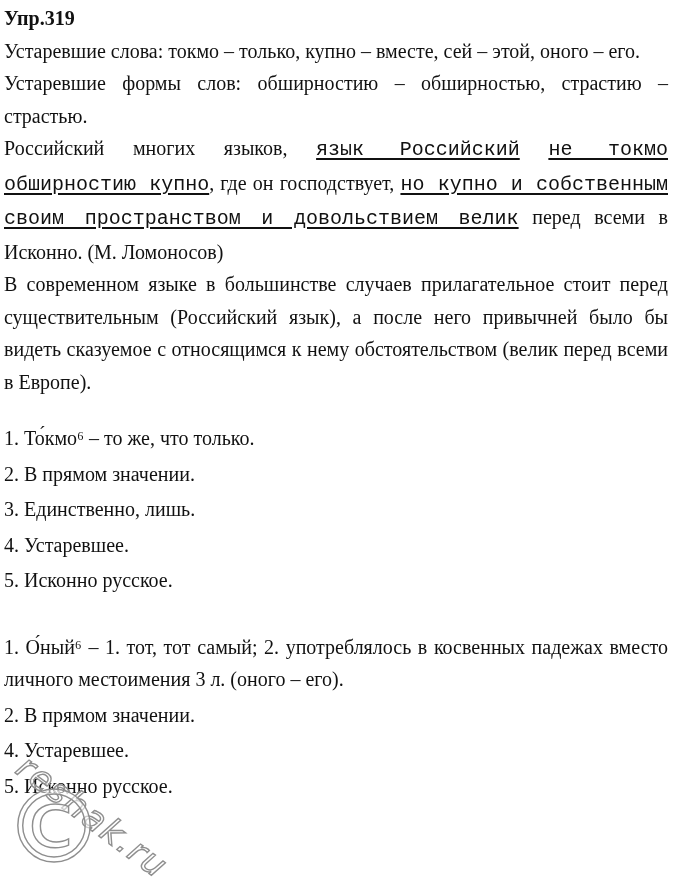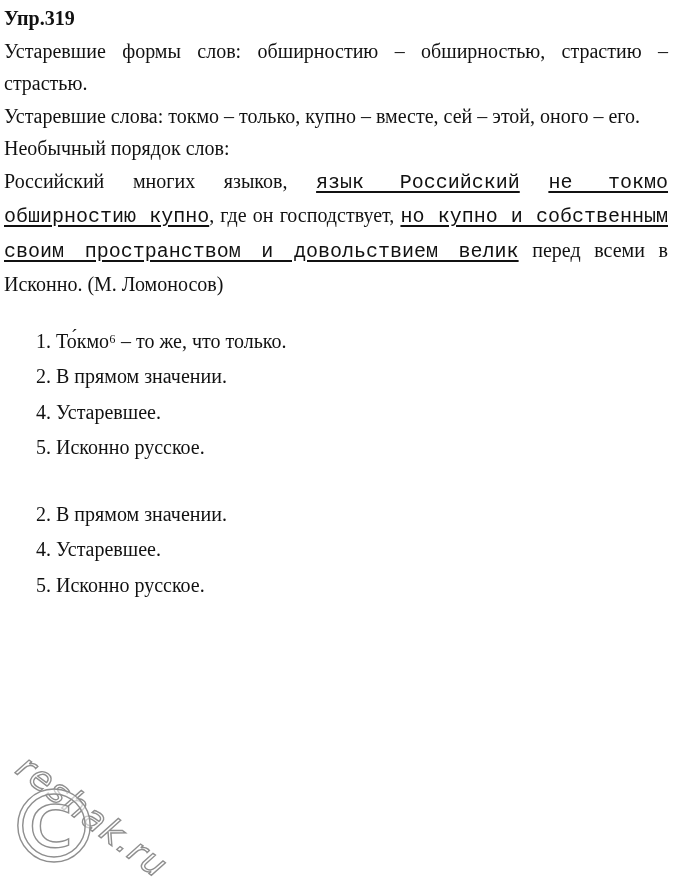--- a/index.html
+++ b/index.html
@@ -33,21 +33,21 @@
   .just {
     text-align: justify;
     text-align-last: left;
   }
   .ul {
     text-decoration: underline;
     text-decoration-thickness: 1.5px;
     text-underline-offset: 3px;
     font-family: Liberation Mono, monospace;
   }
-  .list { margin-top: 24px; margin-left: 32px; }
+  .list { margin-top: 24px; }
   .list.second { margin-top: 34px; }
   .list-item { margin-bottom: 3px; text-align: justify; text-align-last: left; }
   .watermark-svg {
     position: absolute;
     left: 0;
     top: 728px;
     pointer-events: none;
   }
   .watermark-svg text {
     fill: rgba(255,255,255,0.55);
@@ -58,37 +58,39 @@
 </style>
 </head>
 <body>
 
 <div class="page">
 
   <div class="header-row">
     <span class="bold">Упр.319</span>
   </div>
 
+  <p class="just">Устаревшие слова: токмо – только, купно – вместе, сей – этой, оного – его.</p>
+
   <p class="just">Устаревшие формы слов: обширностию – обширностью, страстию – страстью.</p>
 
-  <p class="just">Устаревшие слова: токмо – только, купно – вместе, сей – этой, оного – его.</p>
-
-  <p>Необычный порядок слов:</p>
 
   <p class="just"><span>Российский многих языков, </span><span class="ul">язык Российский</span><span> </span><span class="ul">не токмо обширностию купно</span><span>, где он господствует, </span><span class="ul">но купно и собственным своим пространством и довольствием велик</span><span> перед всеми в Исконно. (М. Ломоносов)</span></p>
 
+  <p class="just">В современном языке в большинстве случаев прилагательное стоит перед существительным (Российский язык), а после него привычней было бы видеть сказуемое с относящимся к нему обстоятельством (велик перед всеми в Европе).</p>
 
   <div class="list">
       <div class="list-item">1. То́кмо⁶ – то же, что только.</div>
       <div class="list-item">2. В прямом значении.</div>
+      <div class="list-item">3. Единственно, лишь.</div>
       <div class="list-item">4. Устаревшее.</div>
       <div class="list-item">5. Исконно русское.</div>
     </div>
 
   <div class="list second">
+      <div class="list-item">1. О́ный⁶ – 1. тот, тот самый; 2. употреблялось в косвенных падежах вместо личного местоимения 3 л. (оного – его).</div>
       <div class="list-item">2. В прямом значении.</div>
       <div class="list-item">4. Устаревшее.</div>
       <div class="list-item">5. Исконно русское.</div>
     </div>
 
 </div>
 
 <svg class="watermark-svg" width="200" height="162" viewBox="0 0 200 162" aria-hidden="true">
   <text font-size="34" font-style="italic" letter-spacing="2" transform="translate(14,44) rotate(37)">reshak.ru</text>
   <text font-size="100" x="4" y="134">©</text>

